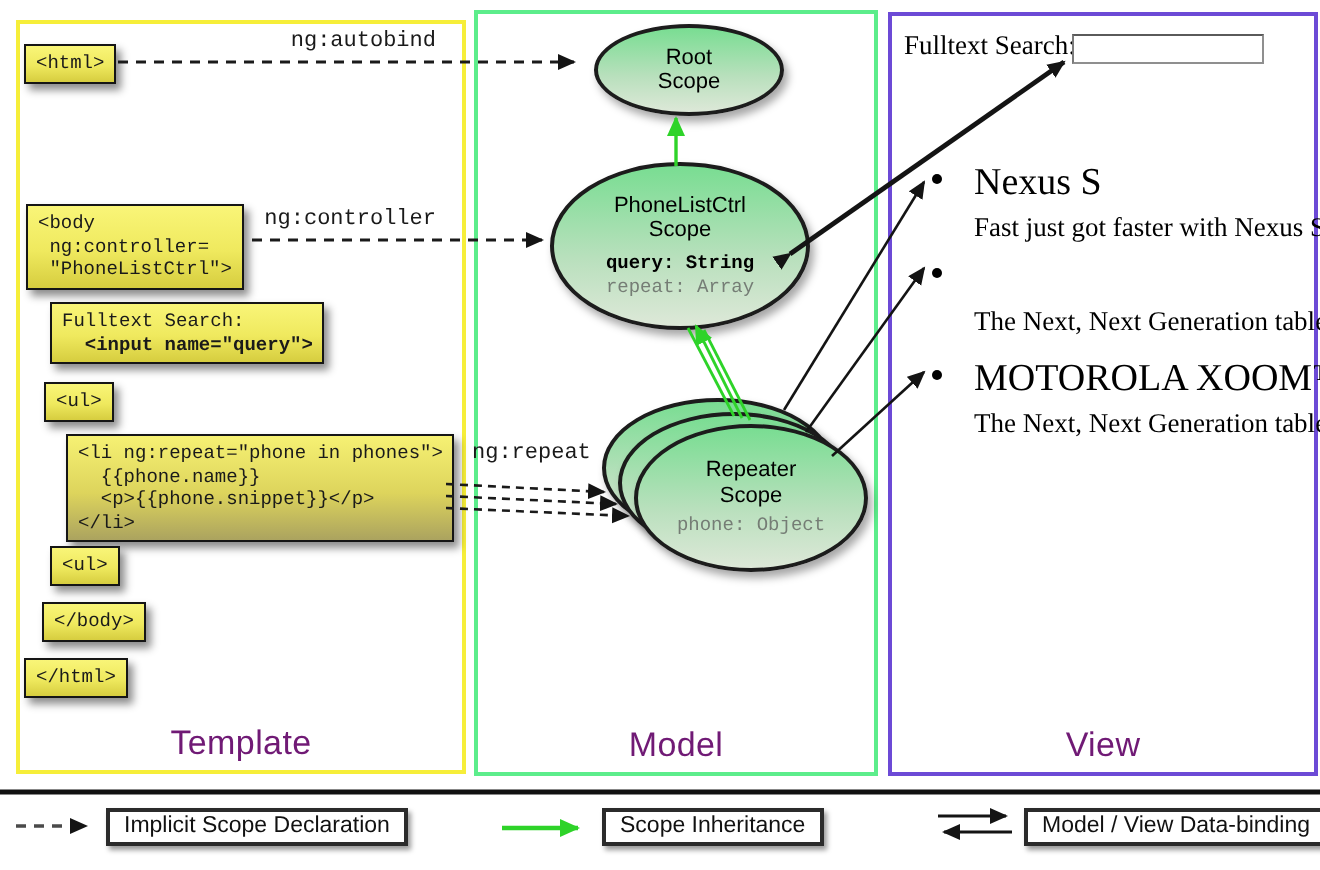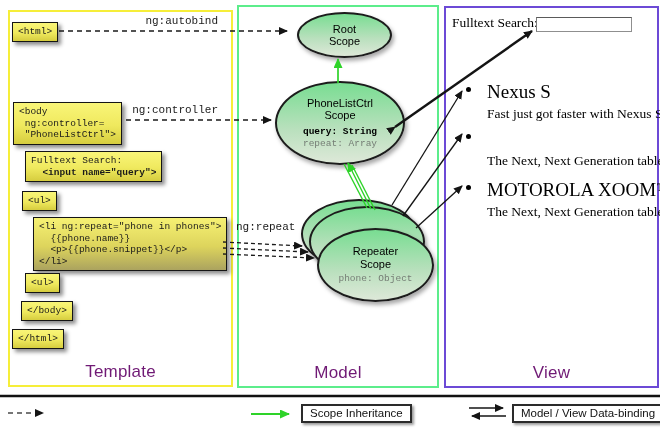--- a/index.html
+++ b/index.html
@@ -124,40 +124,41 @@
 
   <div class="scope content" style="left:275px; top:81px; width:126px; height:80px;">
     <div class="scope-title" style="margin-bottom:4px;text-align:center;">PhoneListCtrl
 Scope</div>
     <div class="scope-prop prop-bold">query: String</div>
     <div class="scope-prop prop-gray">repeat: Array</div>
   </div>
 
   <div class="scope content" style="left:301px; top:199px; width:112px; height:66px;"></div>
   <div class="scope content" style="left:309px; top:206px; width:112px; height:67px;"></div>
-  <div class="scope content" style="left:317px; top:228px; width:113px; height:70px;">
+  <div class="scope content" style="left:317px; top:212px; width:113px; height:70px;">
     <div class="scope-title" style="margin-bottom:3px;">Repeater
 Scope</div>
     <div class="scope-prop prop-gray">phone: Object</div>
   </div>
 
   <div class="abs serif content" id="view-search-label" style="left:452px; top:15px;">Fulltext Search:</div>
   <input id="view-search-input" class="content" type="text" value="" style="">
 
   <div class="bullet-dot content" style="left:466px; top:87px;"></div>
   <div class="view-name serif content" style="left:487px; top:81px;">Nexus S</div>
   <div class="view-desc serif content" style="left:487px; top:106px;">Fast just got faster with Nexus S.</div>
 
   <div class="bullet-dot content" style="left:466px; top:134px;"></div>
   <div class="view-desc serif content" style="left:487px; top:153px;">The Next, Next Generation tablet.</div>
 
   <div class="bullet-dot content" style="left:466px; top:185px;"></div>
   <div class="view-name serif content" style="left:487px; top:179px;">MOTOROLA XOOM™</div>
   <div class="view-desc serif content" style="left:487px; top:204px;">The Next, Next Generation tablet.</div>
 
+  <div class="legend-box" style="left:53px; top:404px;">Implicit Scope Declaration</div>
   <div class="legend-box" style="left:301px; top:404px;">Scope Inheritance</div>
   <div class="legend-box" style="left:512px; top:404px;">Model / View Data-binding</div>
 
   <svg id="overlay" width="660" height="435" viewBox="0 0 660 435">
     <defs>
       <marker id="mBlack" markerWidth="11" markerHeight="9" refX="8" refY="4" orient="auto" markerUnits="userSpaceOnUse">
         <path d="M0,0 L9,4 L0,8 z" fill="#141414"></path>
       </marker>
       <marker id="mGreen" markerWidth="12" markerHeight="10" refX="9" refY="4.5" orient="auto" markerUnits="userSpaceOnUse">
         <path d="M0,0 L10,4.5 L0,9 z" fill="#2ed329"></path>

